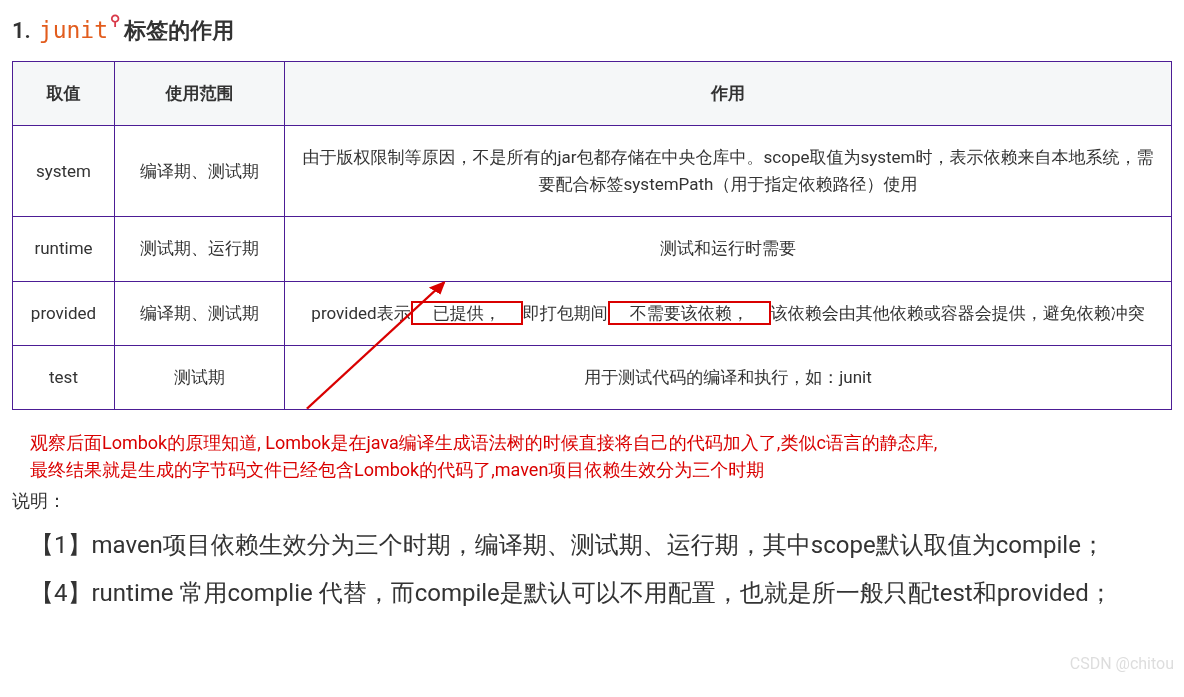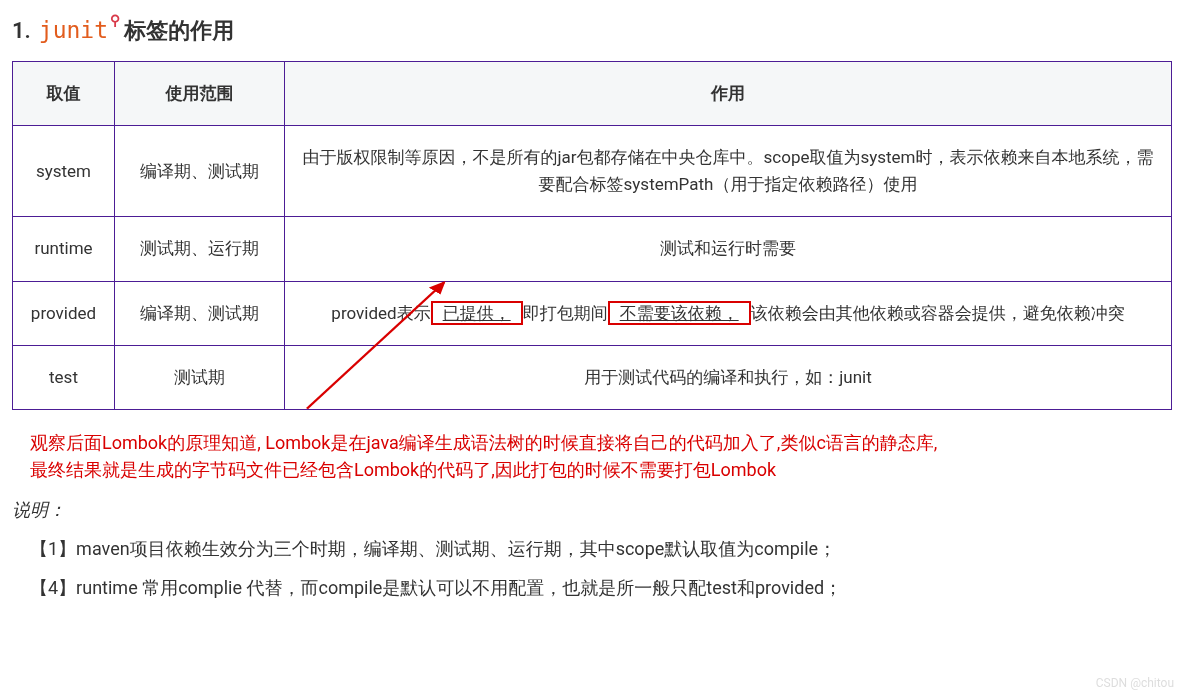--- a/index.html
+++ b/index.html
@@ -55,55 +55,53 @@
       background: #f5f7f8;
       font-weight: 600;
     }
     col.c1 { width: 102px; }
     col.c2 { width: 170px; }
     .table-wrap {
       position: relative;
     }
     .ann-box {
       border: 2px solid #d90000;
-      padding: 0 10px;
+      padding: 0 20px;
       display: inline;
-      text-decoration: underline;
     }
     .annotation-text {
       color: #d90000;
       font-size: 18px;
       line-height: 1.5;
       margin-top: 19px;
       padding-left: 18px;
     }
     .desc-label {
-      margin-top: 13px;
+      margin-top: 4px;
       font-size: 18px;
-      font-style: italic;
     }
     .desc-item {
-      font-size: 18px;
+      font-size: 24px;
       margin-top: 10px;
       padding-left: 18px;
     }
     svg.arrow {
       position: absolute;
       left: 0;
       top: 0;
       width: 100%;
       height: 100%;
       pointer-events: none;
     }
     .watermark {
       position: fixed;
-      bottom: 4px;
+      bottom: 20px;
       right: 10px;
       color: rgba(120,120,120,0.25);
-      font-size: 12px;
+      font-size: 16px;
     }
   </style>
 </head>
 <body>
 
 <div class="heading">
   <span class="heading-num">1.</span>
   <span class="heading-scope">junit</span>
   <span class="heading-mag">⚲</span>
   <span class="heading-rest">标签的作用</span>
@@ -151,20 +149,20 @@
     <marker id="ah" markerWidth="8" markerHeight="8" refX="6" refY="3" orient="auto">
       <path d="M0,0 L7,3 L0,6 Z" fill="#d90000"></path>
     </marker>
   </defs>
   <line x1="295" y1="468" x2="432" y2="298" stroke="#d90000" stroke-width="2.5" marker-end="url(#ah)"></line>
 </svg>
 </div>
 
 <div class="annotation-text">
   <div>观察后面Lombok的原理知道, Lombok是在java编译生成语法树的时候直接将自己的代码加入了,类似c语言的静态库,</div>
-  <div>最终结果就是生成的字节码文件已经包含Lombok的代码了,因此打包的时候不需要打包Lombok</div>
+  <div>最终结果就是生成的字节码文件已经包含Lombok的代码了,maven项目依赖生效分为三个时期</div>
 </div>
 
 <div class="desc-label">说明：</div>
 <div class="desc-item">【1】maven项目依赖生效分为三个时期，编译期、测试期、运行期，其中scope默认取值为compile；</div>
 <div class="desc-item">【4】runtime 常用complie 代替，而compile是默认可以不用配置，也就是所一般只配test和provided；</div>
 
 <div class="watermark">CSDN @chitou</div>
 
 </body></html>

